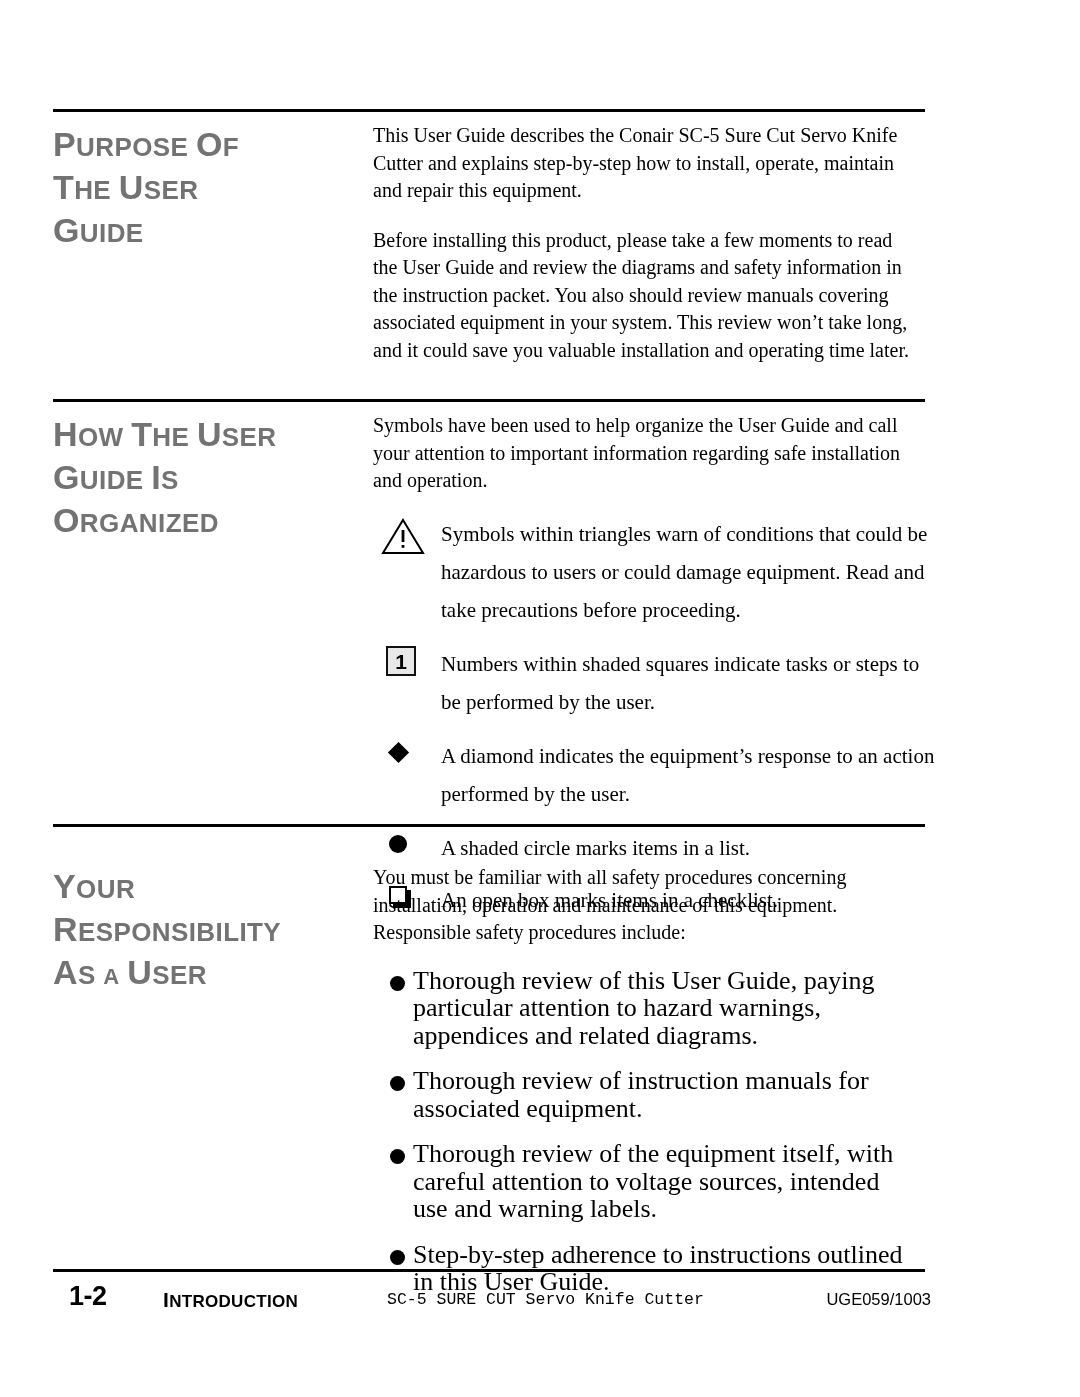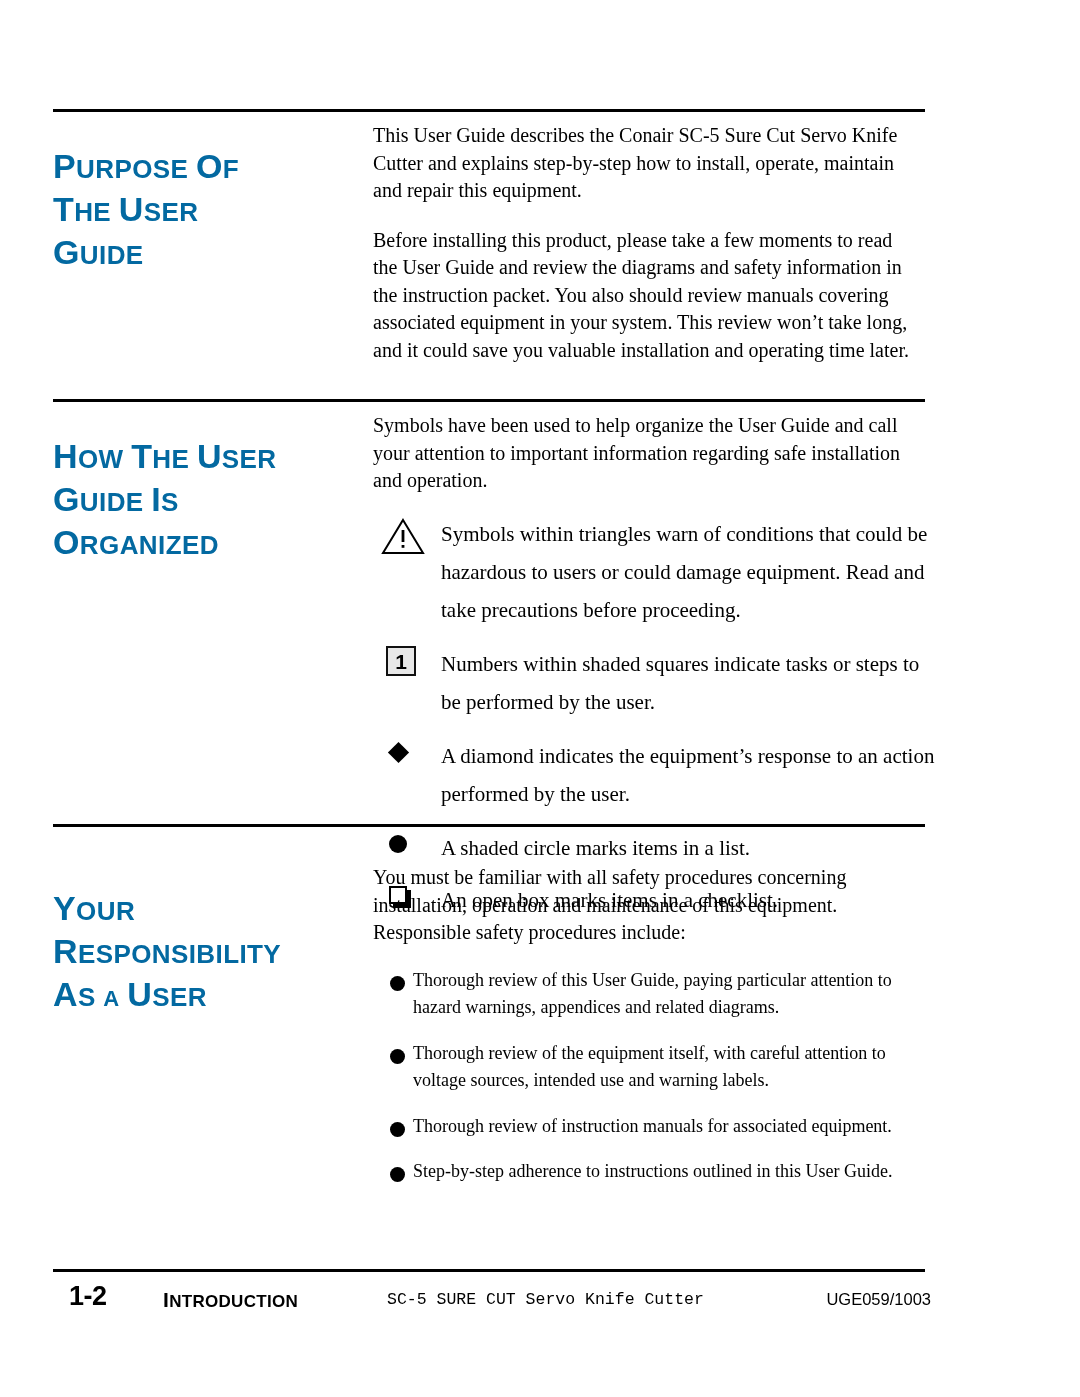--- a/index.html
+++ b/index.html
@@ -53,23 +53,22 @@
 
   
   .heading {
     width: 320px;
     flex: 0 0 320px;
     font-family: "Liberation Sans", "DejaVu Sans", sans-serif;
     font-weight: bold;
     font-size: 26px;
     line-height: 40px;
     letter-spacing: 0.4px;
-    color: #0369a1;
+    color: #737373;
     padding-top: 6px;
-    margin-top: 22px;
   }
   .heading .ln { display: block; white-space: nowrap; }
   .heading .cap { font-size: 34px; }
   .heading .sc  { font-size: 26px; }
   .heading .sc-sm { font-size: 22px; }
 
   
   .body-col {
     flex: 1 1 auto;
     padding-top: 4px;
@@ -174,21 +173,21 @@
     border-radius: 50%;
     background: #000000;
   }
 
   
   .bullet-list { margin: 0; padding: 0; }
   .bullet-item {
     position: relative;
     padding-left: 40px;
     margin-bottom: 18px;
-    font-size: 18px;
+    font-size: 26px;
     line-height: 27.5px;
     width: 545px;
     box-sizing: border-box;
   }
   .bullet-item.last { margin-bottom: 0; }
   .bullet-item .dot {
     position: absolute;
     left: 17px;
     top: 9px;
     width: 15px;
@@ -346,25 +345,25 @@
       </div>
       <div class="body-col">
         <p class="para lead-in">You must be familiar with all safety procedures concerning installation, operation and maintenance of this equipment. Responsible safety procedures include:</p>
         <div class="bullet-list">
           <div class="bullet-item">
             <span class="dot"></span>
             <span>Thorough review of this User Guide, paying particular attention to hazard warnings, appendices and related diagrams.</span>
           </div>
           <div class="bullet-item">
             <span class="dot"></span>
-            <span>Thorough review of the equipment itself, with careful attention to voltage sources, intended use and warning labels.</span>
+            <span>Thorough review of instruction manuals for associated equipment.</span>
           </div>
           <div class="bullet-item">
             <span class="dot"></span>
-            <span>Thorough review of instruction manuals for associated equipment.</span>
+            <span>Thorough review of the equipment itself, with careful attention to voltage sources, intended use and warning labels.</span>
           </div>
           <div class="bullet-item last">
             <span class="dot"></span>
             <span>Step-by-step adherence to instructions outlined in this User Guide.</span>
           </div>
         </div>
       </div>
     </div>
   </div>
 

